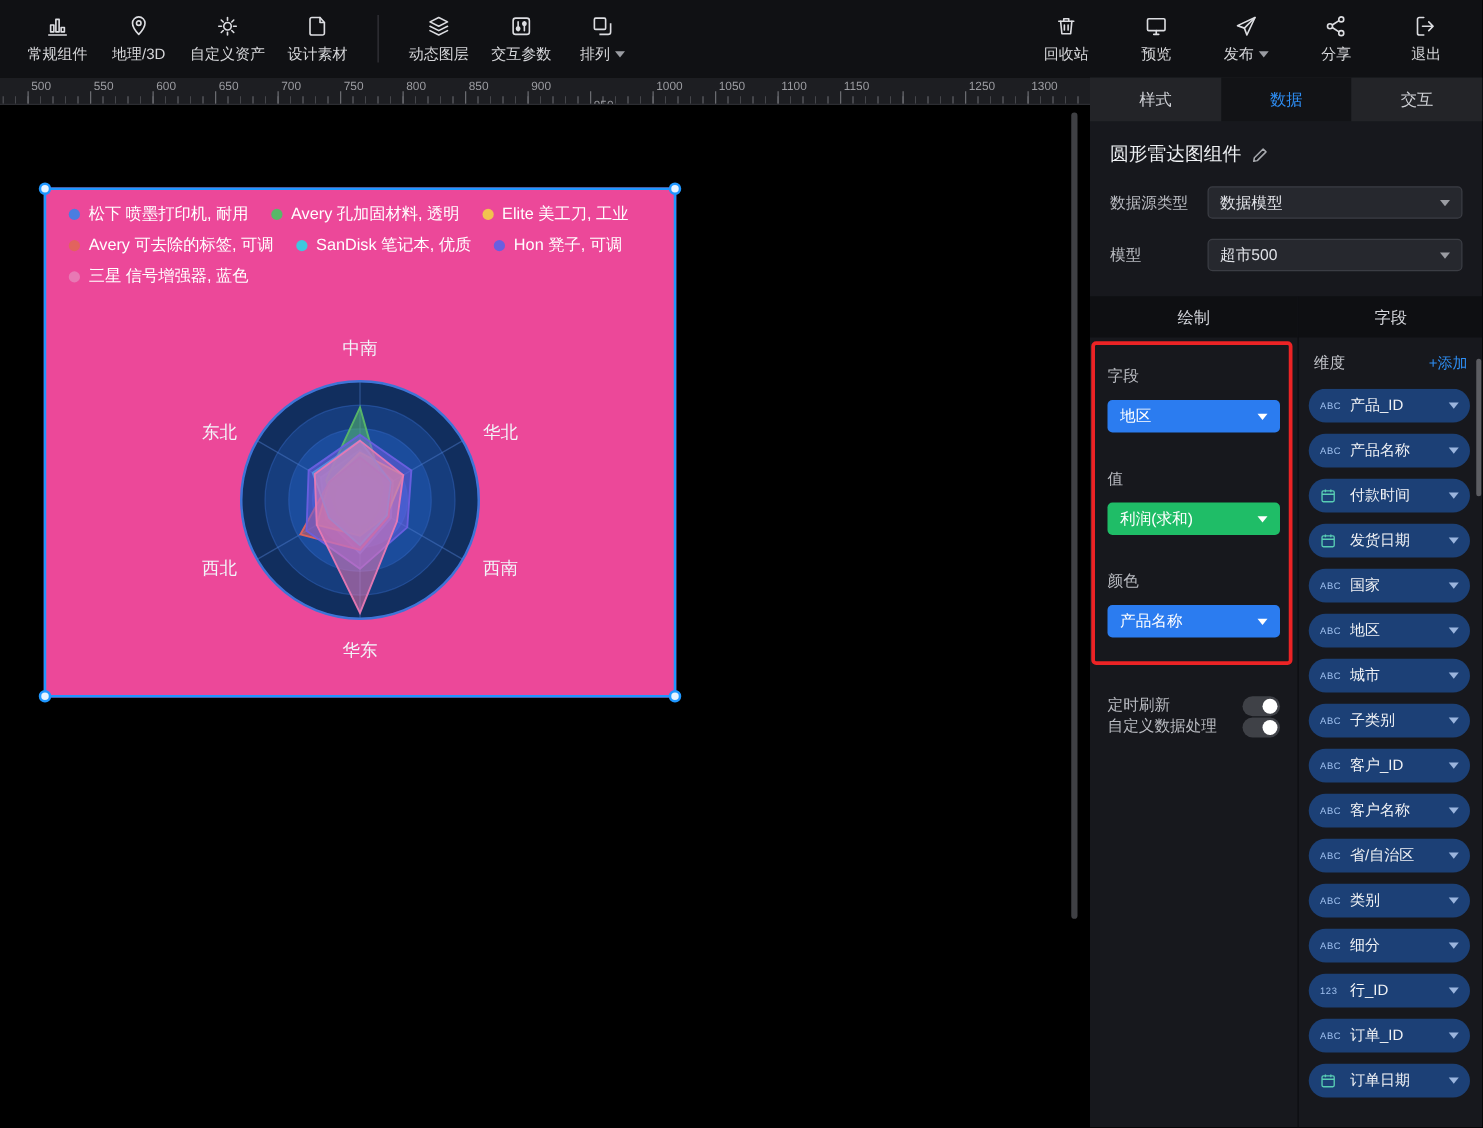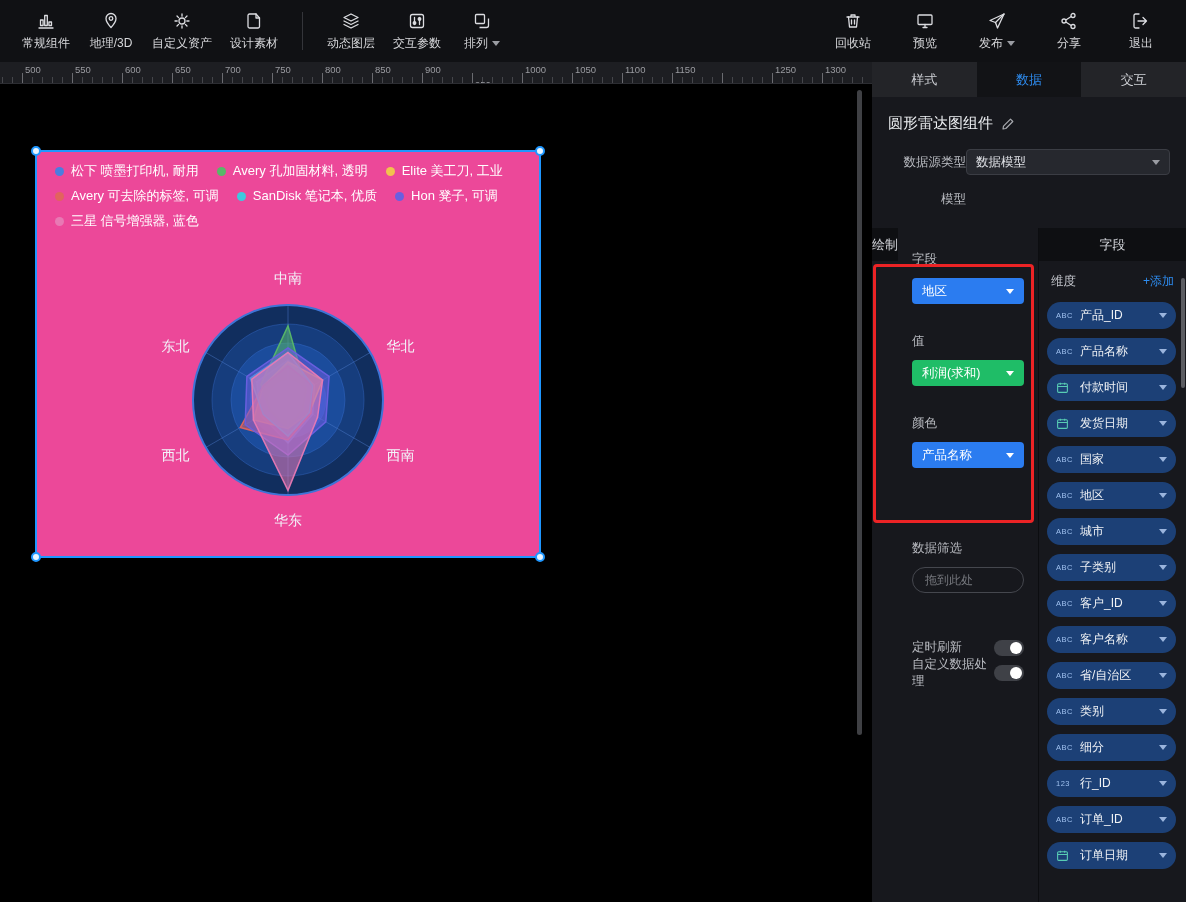--- a/index.html
+++ b/index.html
@@ -61,28 +61,28 @@
     flex:0 0 auto; }
   .ptabs { display:flex; height:35px; background:#232428; flex:0 0 auto; }
   .ptab { flex:1; display:flex; align-items:center; justify-content:center; font-size:13px;
     color:#cfd1d6; cursor:pointer; }
   .ptab.active { background:#121316; color:#2e8df2; }
 
   .title-row { display:flex; align-items:center; gap:8px; padding:17px 16px 8px; }
   .ptitle { font-size:15px; color:#eef0f3; }
   .pencil { display:flex; cursor:pointer; }
 
-  .form-row { display:flex; align-items:center; padding:8px 16px;text-align:right; }
+  .form-row { display:flex; align-items:center; padding:8px 16px; }
   .form-label { width:78px; font-size:12.5px; color:#b9bbc1; flex:0 0 auto; }
   .select { flex:1; height:26px; background:#26282e; border:1px solid #3b3d44; border-radius:4px;
     display:flex; align-items:center; justify-content:space-between; padding:0 9px;
     font-size:12.5px; color:#dfe1e6; cursor:pointer; }
 
   .cols { flex:1; display:flex; margin-top:12px; min-height:0; position:relative; }
-  .col-left { width:167px; border-right:1px solid #0c0d10; display:flex; 
+  .col-left { width:167px; border-right:1px solid #0c0d10; display:flex; flex-direction:column;
     position:relative; }
   .col-right { flex:1; display:flex; flex-direction:column; position:relative; min-width:0; }
   .col-head { height:33px; background:#0e0f12; display:flex; align-items:center; justify-content:center;
     font-size:13px; color:#d3d5da; flex:0 0 auto; cursor:pointer; }
 
   .col-body { padding:23px 14px 0; position:relative; flex:1; }
   .group { margin-bottom:29px; }
   .glabel { font-size:12.5px; color:#b9bbc1; margin-bottom:10px; }
   .pill-select { height:26px; border-radius:4px; display:flex; align-items:center;
     justify-content:space-between; padding:0 10px; font-size:12.5px; color:#fff; cursor:pointer; }
@@ -406,20 +406,24 @@
       <div class="form-row">
         <span class="form-label">数据源类型</span>
         <div class="select">
           <span>数据模型</span>
           <span class="caret"></span>
         </div>
       </div>
 
       <div class="form-row">
         <span class="form-label">模型</span>
+        <div class="select">
+          <span>超市500</span>
+          <span class="caret"></span>
+        </div>
       </div>
 
       <div class="cols">
 
         <div class="col-left">
           <div class="col-head">绘制</div>
           <div class="red-box"></div>
           <div class="col-body">
 
             <div class="group">
@@ -439,26 +443,20 @@
             </div>
 
             <div class="group">
               <div class="glabel">颜色</div>
               <div class="pill-select pill-blue">
                 <span>产品名称</span>
                 <span class="caret white"></span>
               </div>
             </div>
 
-            <div class="sec sec-filter">
-              <div class="glabel">数据筛选</div>
-              <div class="filter-input">
-                <span>拖到此处</span>
-              </div>
-            </div>
 
 
             <div class="toggle-row tr1">
               <span class="toggle-label">定时刷新</span>
               <div class="toggle">
                   <div class="knob"></div>
                 </div>
             </div>
 
             <div class="toggle-row tr2">

